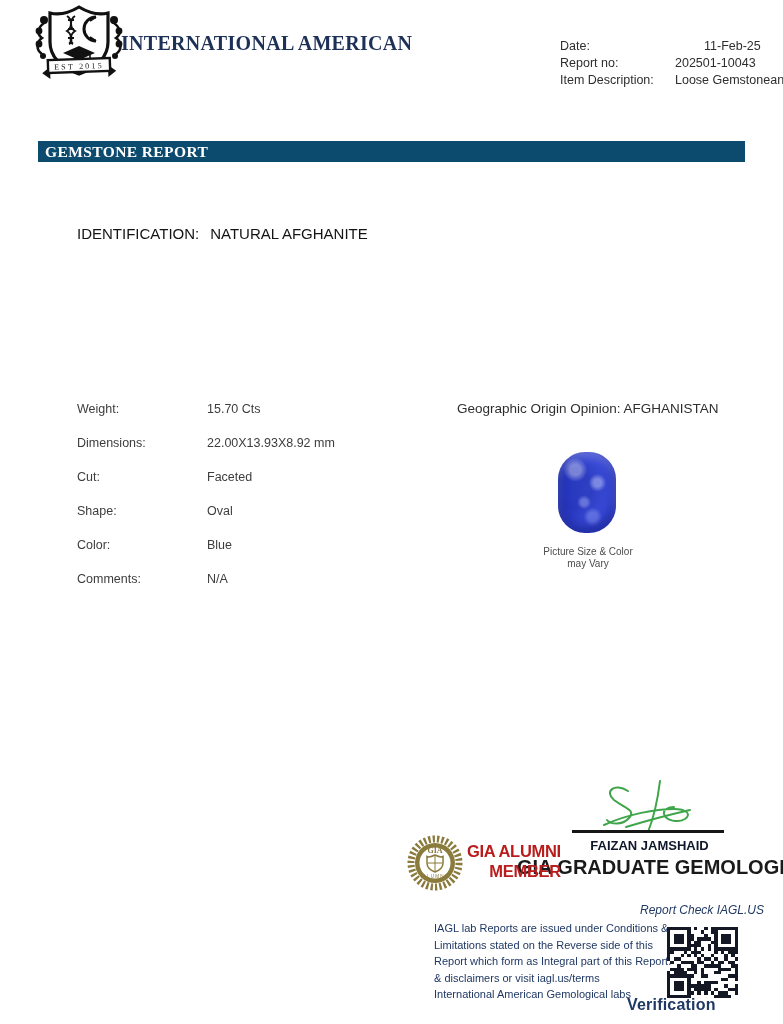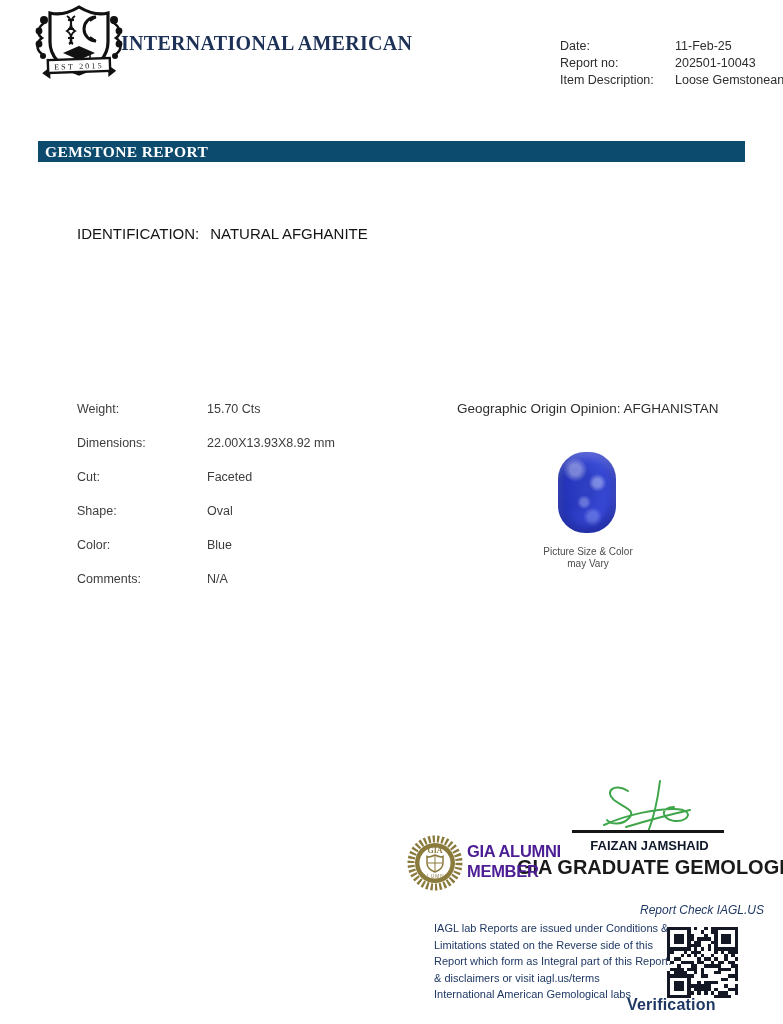--- a/index.html
+++ b/index.html
@@ -60,21 +60,21 @@
   .sig-line { left:572px; top:830px; width:152px; height:3px; background:#161616; }
   .sig-name  { left:527px; top:838px; width:245px; text-align:center;
                font-size:13px; font-weight:700; color:#0f172a; white-space:nowrap; }
   .sig-cred  { left:517px; top:856px; width:265px; text-align:center;
                font-size:20px; font-weight:700; color:#1a1a1a; white-space:nowrap; }
 
   
   .badge-text {
     left:467px; top:842px;
     font-size:16.5px; line-height:19.5px; font-weight:700;
-    color:#4c1d95; letter-spacing:-0.3px; white-space:nowrap;
+    color:#b91c1c; letter-spacing:-0.3px; white-space:nowrap;text-align:right;
   }
 
   
   .report-check { left:627px; top:903px; width:150px; text-align:center;
                   font-size:12px; color:#1f3864; white-space:nowrap;font-style:italic; }
   .qr-wrap { left:667px; top:927px; width:71px; height:71px; }
   .verification { left:627px; top:996px; width:150px; text-align:left;
                   font-size:16px; font-weight:700; color:#1f3864; letter-spacing:0.2px; }
 
   
@@ -126,21 +126,21 @@
       <rect x="18" y="55" width="62" height="13" fill="#ffffff" stroke="#111" stroke-width="2.4"></rect>
       <text x="49" y="65" text-anchor="middle" font-family="Liberation Serif, serif" font-size="8" letter-spacing="2.2" fill="#111">EST 2015</text>
     </g>
   </svg>
 
   <div class="abs org-name">
     <div>INTERNATIONAL AMERICAN</div>
   </div>
 
   <div class="abs meta-label" style="top:39px;">Date:</div>
-  <div class="abs meta-value" style="top:39px;">11-Feb-25</div>
+  <div class="abs meta-value" style="top:39px;margin-left:29px;">11-Feb-25</div>
   <div class="abs meta-label" style="top:56px;">Report no:</div>
   <div class="abs meta-value" style="top:56px;">202501-10043</div>
   <div class="abs meta-label" style="top:73px;">Item Description:</div>
   <div class="abs meta-value" style="top:73px;">Loose Gemstoneant</div>
 
   <div class="abs banner">
     <span>GEMSTONE REPORT</span>
   </div>
 
   <div class="abs ident">

